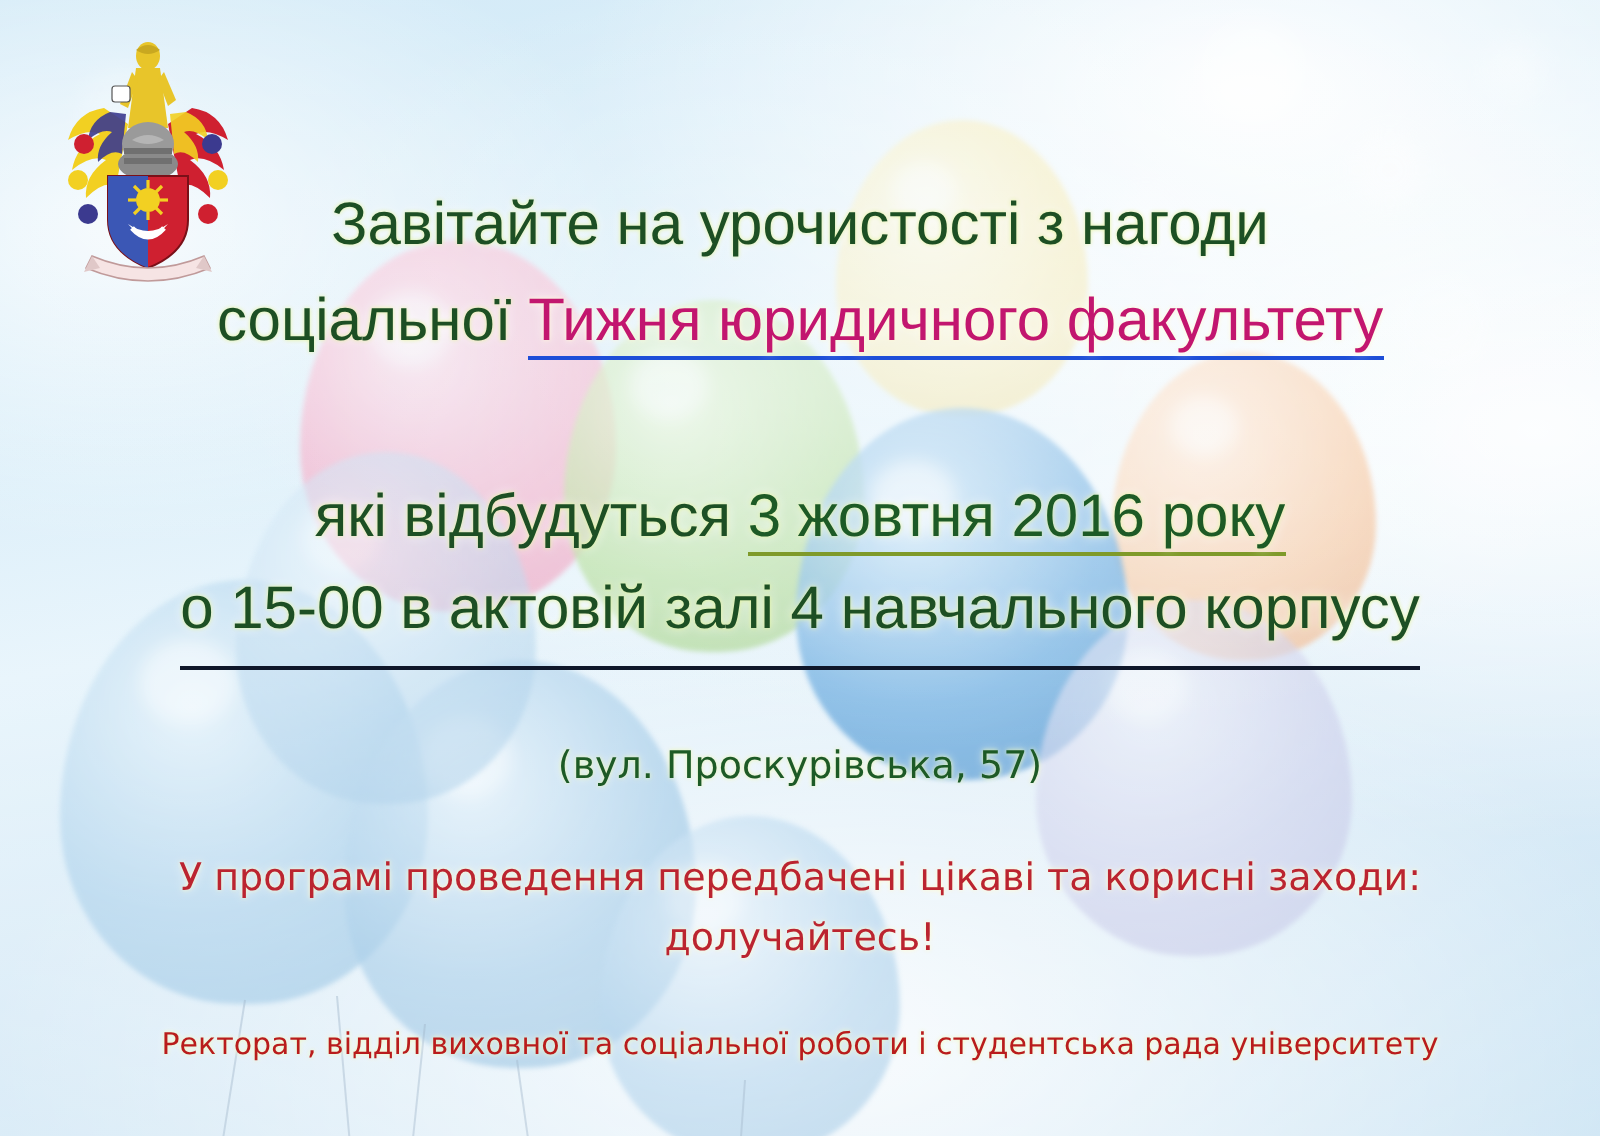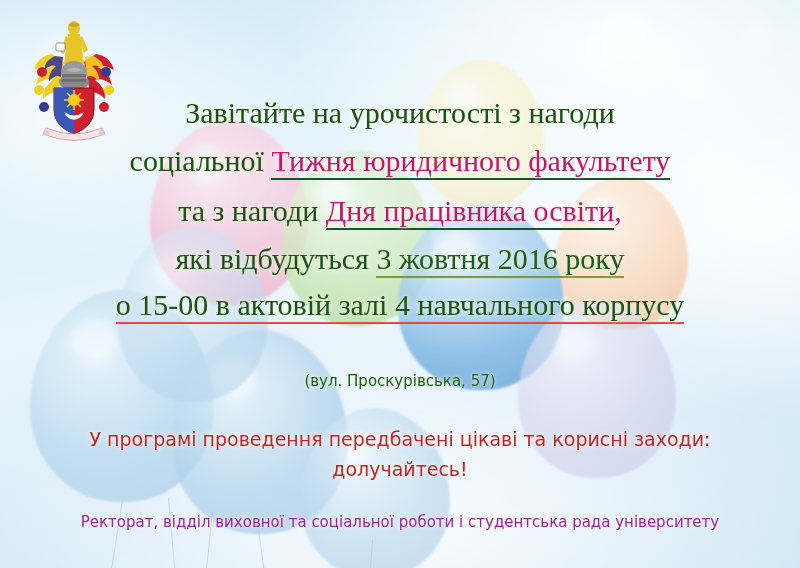--- a/index.html
+++ b/index.html
@@ -103,67 +103,67 @@
     font-weight: 700;
     letter-spacing: 0.5px;
     color: #14483c;
     text-shadow: 0 0 3px rgba(235,245,170,0.95), 0 0 7px rgba(255,255,255,0.8);
     padding-left: 60px;
   }
 
   .body-line {
     position: absolute;
     left: 0; right: 0;
-    font-family: Liberation Serif, serif;
+    font-family: Liberation Sans, sans-serif;
     font-size: 30px;
     font-weight: 400;
     color: #1d4f24;
     text-shadow: 0 0 2px rgba(226,242,150,0.95), 0 0 6px rgba(255,255,255,0.85);
   }
 
   .mark-pink {
     color: #c2166f;
-    border-bottom: 2px solid #14532d;
+    border-bottom: 2px solid #1d4ed8;
     padding-bottom: 1px;
     text-shadow: 0 0 2px rgba(255,248,210,0.95), 0 0 6px rgba(255,255,255,0.8);
   }
   .mark-green {
     color: #1d5a26;
     border-bottom: 2px solid #7f9a2a;
     padding-bottom: 1px;
   }
   .u-green {
-    border-bottom: 2px solid #ef4444;
-    padding-bottom: 1px;
+    border-bottom: 2px solid #0f172a;
+    padding-bottom: 12px;
   }
 
   .addr {
     position: absolute;
     left: 0; right: 0;
     font-family: "DejaVu Sans", sans-serif;
-    font-size: 15px;
+    font-size: 19px;
     color: #1d5a26;
     text-shadow: 0 0 2px rgba(232,245,170,0.9), 0 0 5px rgba(255,255,255,0.8);
   }
 
   .program {
     position: absolute;
     left: 0; right: 0;
     font-family: "DejaVu Sans", sans-serif;
     font-size: 19px;
     color: #bb2430;
     text-shadow: 0 0 2px rgba(255,250,200,0.95), 0 0 6px rgba(255,255,255,0.85);
   }
 
   .footer {
     position: absolute;
     left: 0; right: 0;
     font-family: "DejaVu Sans", sans-serif;
     font-size: 15px;
-    color: #a21caf;
+    color: #b91c1c;
     text-shadow: 0 0 2px rgba(240,248,180,0.95), 0 0 5px rgba(255,255,255,0.85);
   }
 </style>
 </head>
 <body>
 
 <div class="poster">
 
   <div class="bg-sky"></div>
 
@@ -259,23 +259,20 @@
 
 
     <div class="body-line line" style="top:96px;">
       <span>Завітайте на урочистості з нагоди</span>
     </div>
 
     <div class="body-line line" style="top:144px;">
       <span>соціальної </span><span class="mark-pink">Тижня юридичного факультету</span>
     </div>
 
-    <div class="body-line line" style="top:194px;">
-      <span>та з нагоди </span><span class="mark-pink">Дня працівника освіти</span><span class="mark-pink" style="border:none;">,</span>
-    </div>
 
     <div class="body-line line" style="top:242px;">
       <span>які відбудуться </span><span class="mark-green">3 жовтня 2016 року</span>
     </div>
 
     <div class="body-line line" style="top:288px;">
       <span class="u-green">о 15-00  в актовій залі 4 навчального корпусу</span>
     </div>
 
 

